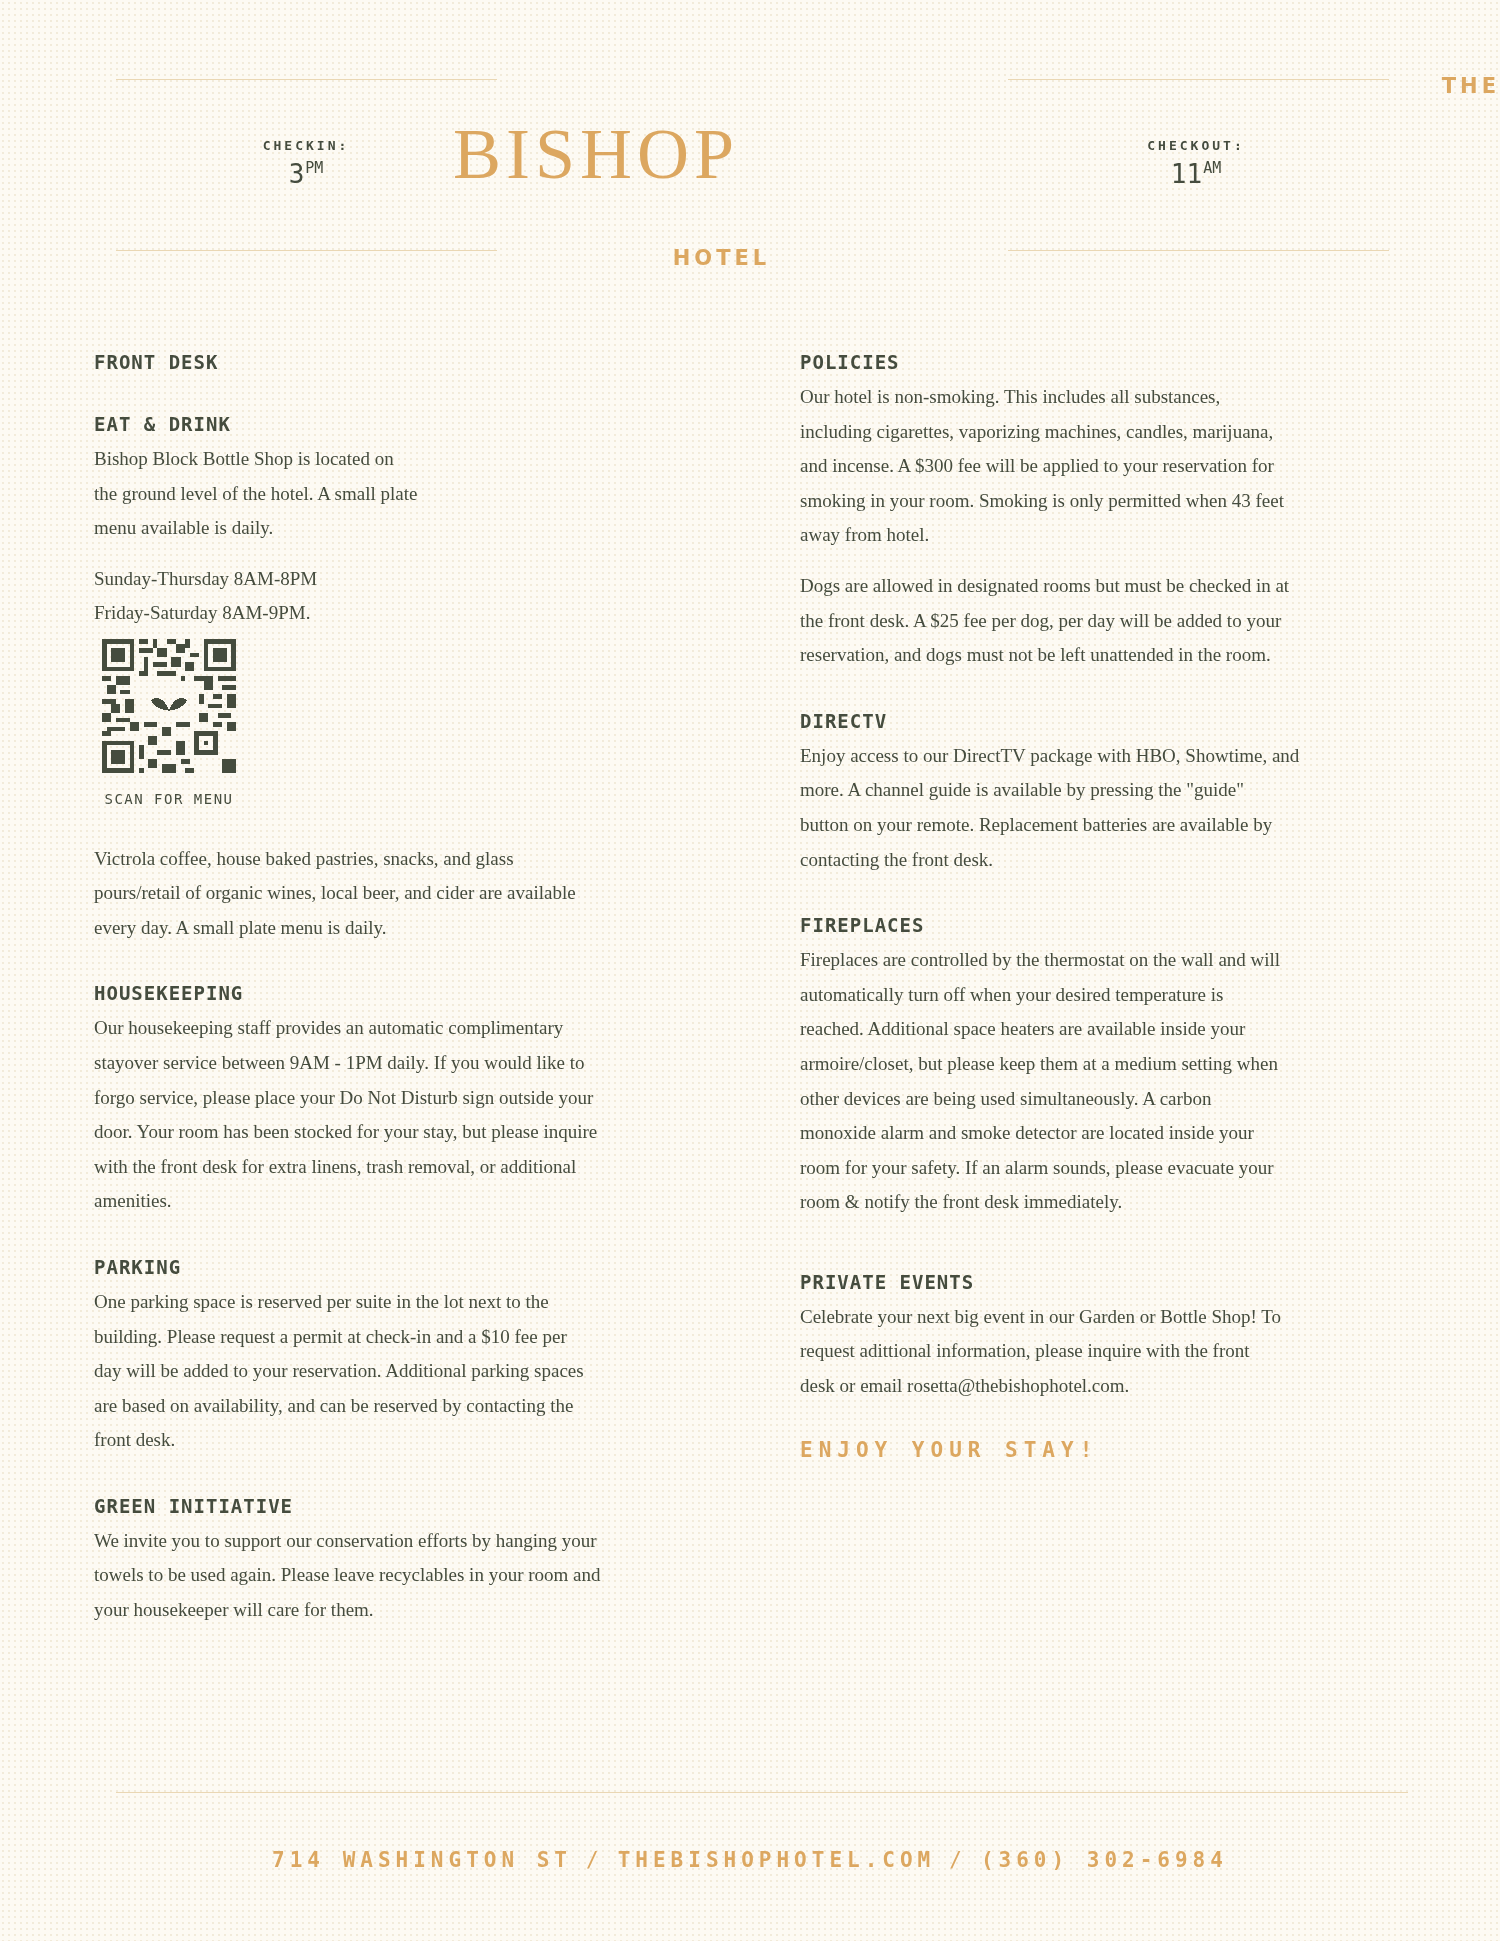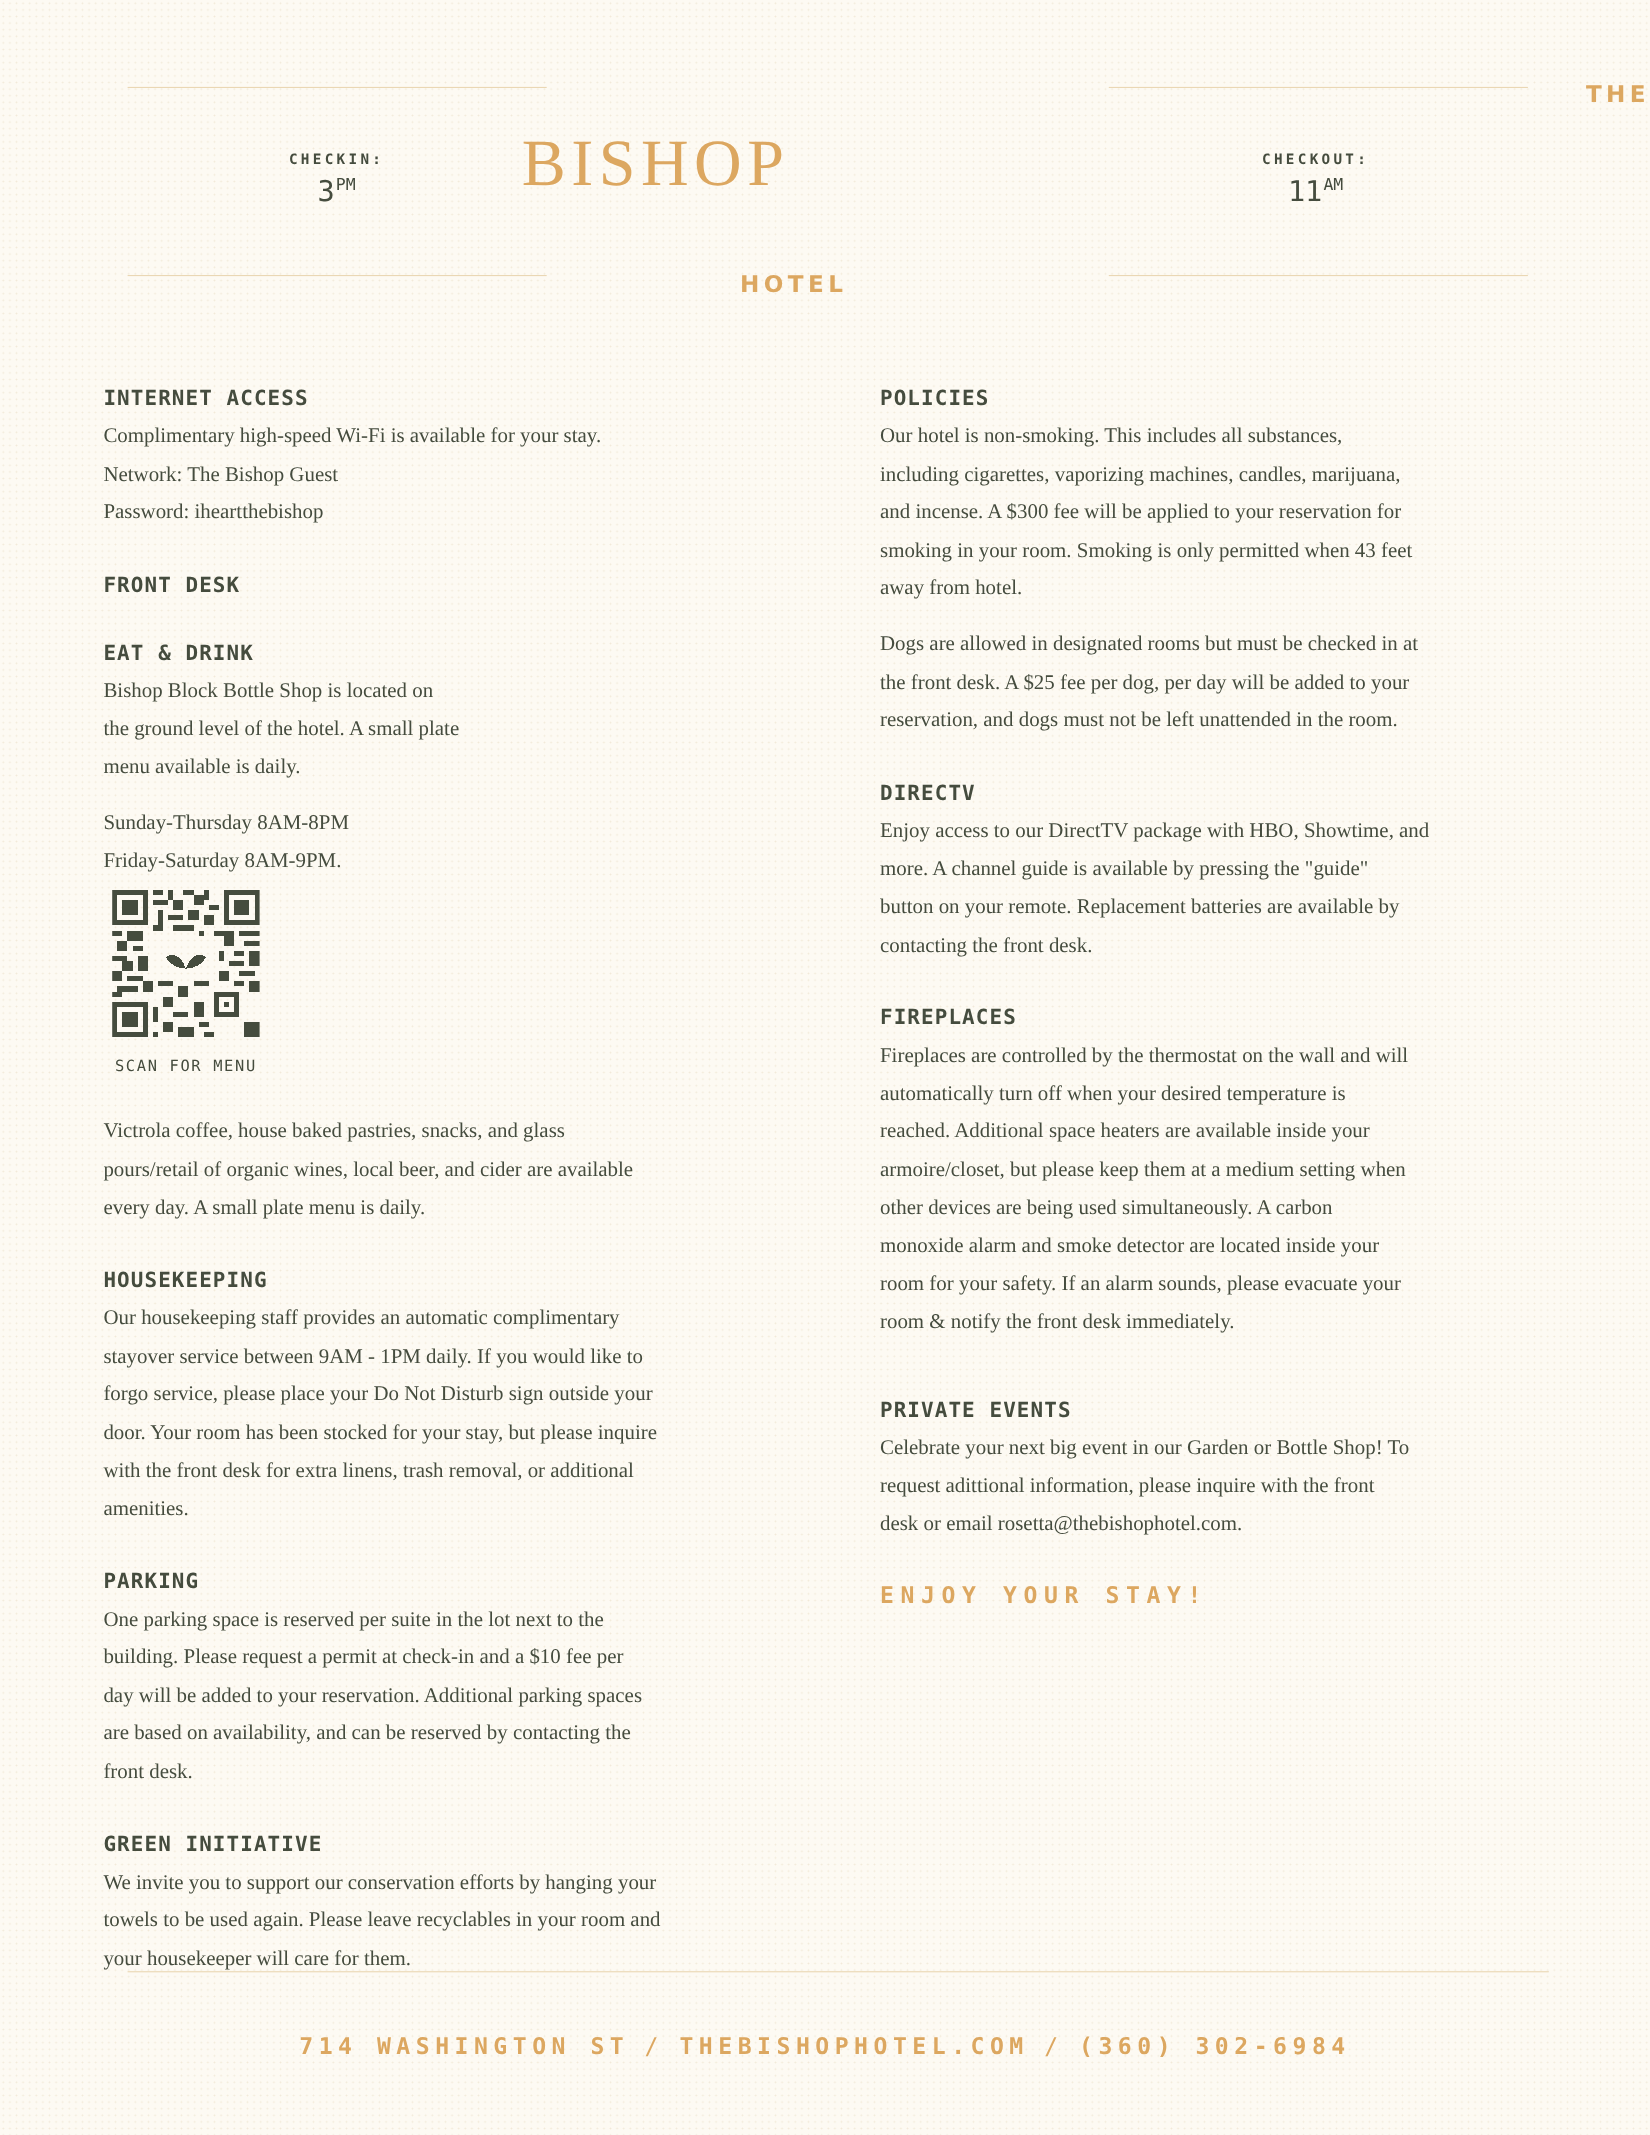--- a/index.html
+++ b/index.html
@@ -8,21 +8,21 @@
     background-color:#fdfaf3;
     background-image: radial-gradient(circle, rgba(220,205,170,0.35) 0.7px, transparent 1px);
     background-size:6px 6px;
     color:#454c3e;
   }
   .hline { position:absolute; height:1px; background:#ead7b4; }
 
   .brand-the { position:absolute; left:0; width:1500px; top:74px; text-align:right;
     font-family:"DejaVu Sans","Liberation Sans",sans-serif; font-weight:bold; font-size:21px; letter-spacing:4px; color:#dca760; }
   .brand-name { position:absolute; left:0; width:1192px; top:118px; text-align:center;
-    font-family:"Liberation Serif","DejaVu Serif",serif; font-size:60px; letter-spacing:5px; color:#dca760; line-height:1; }
+    font-family:"Liberation Serif","DejaVu Serif",serif; font-size:72px; letter-spacing:5px; color:#dca760; line-height:1; }
   .brand-hotel { position:absolute; left:0; width:1443px; top:246px; text-align:center;
     font-family:"DejaVu Sans","Liberation Sans",sans-serif; font-weight:bold; font-size:21px; letter-spacing:4px; color:#dca760; }
 
   .time-block { position:absolute; width:200px; text-align:center; }
   .time-label { font-family:"DejaVu Sans Mono","Liberation Mono",monospace; font-weight:bold; font-size:13px; letter-spacing:3px; color:#454c3e; }
   .time-value { font-family:"DejaVu Sans Mono","Liberation Mono",monospace; font-size:26px; color:#454c3e; margin-top:6px; }
   .time-value sup { font-size:15px; vertical-align:10px; margin-left:1px; }
 
   .col { position:absolute; top:348px; }
   .col-left { left:94px; width:620px; }
@@ -65,26 +65,20 @@
 <div class="brand-the">THE</div>
 <div class="brand-name">BISHOP</div>
 <div class="brand-hotel">HOTEL</div>
 
 <div class="time-block" style="left:1096px; top:138px;">
   <div class="time-label">CHECKOUT:</div>
   <div class="time-value"><span>11</span><sup>AM</sup></div>
 </div>
 
 <div class="col col-left">
-  <div class="section">
-    <h2>INTERNET ACCESS</h2>
-    <p>Complimentary high-speed Wi-Fi is available for your stay.
-Network: The Bishop Guest
-Password: iheartthebishop</p>
-  </div>
 
   <div class="section">
     <h2>FRONT DESK</h2>
   </div>
 
   <div class="section">
     <h2>EAT &amp; DRINK</h2>
     <div class="eat-top">
       <div>
         <p>Bishop Block Bottle Shop is located on

